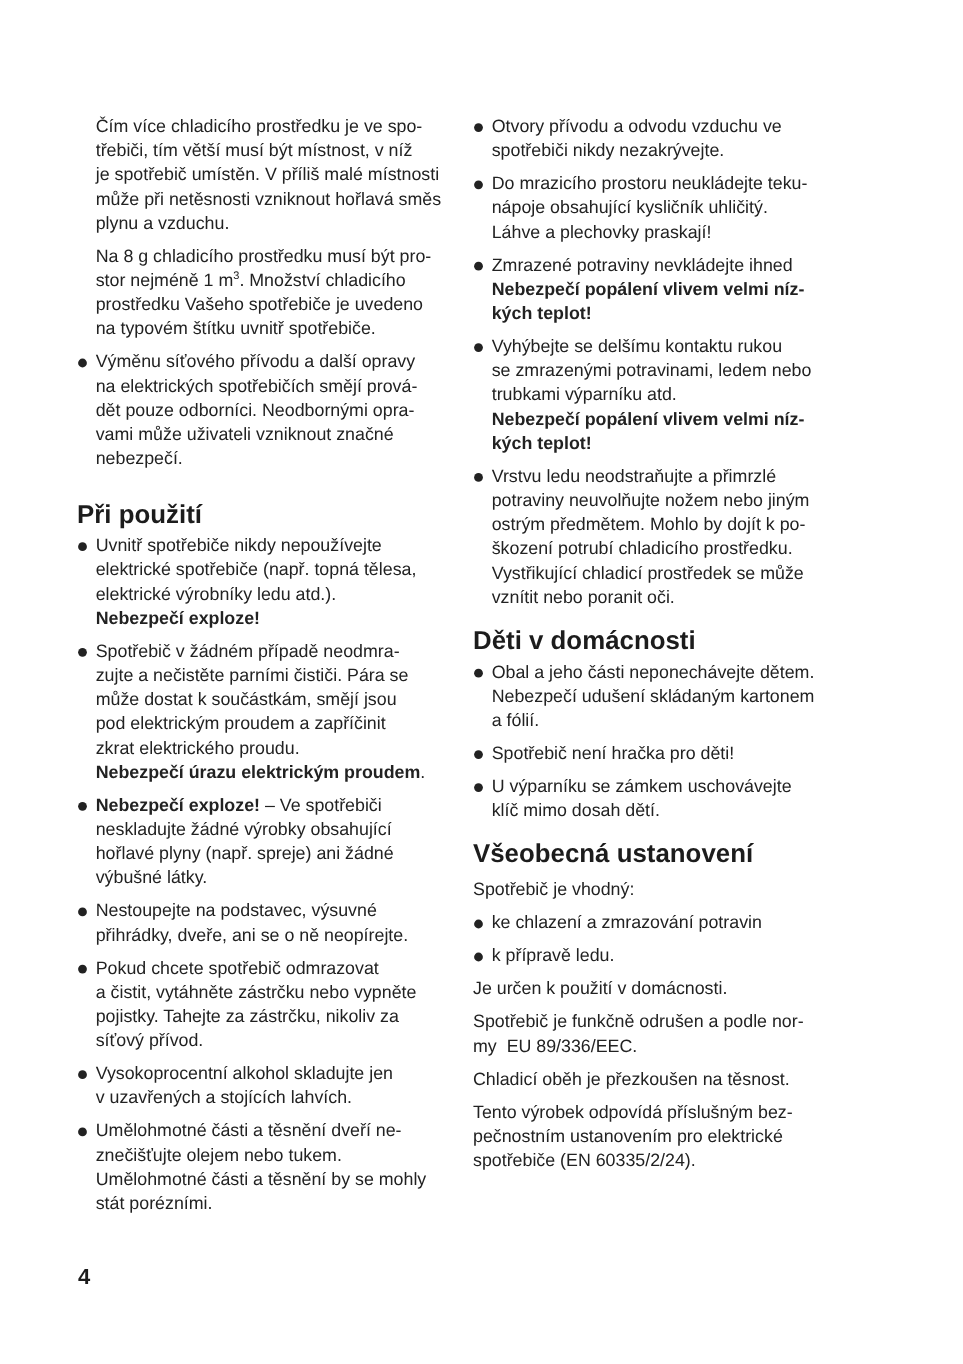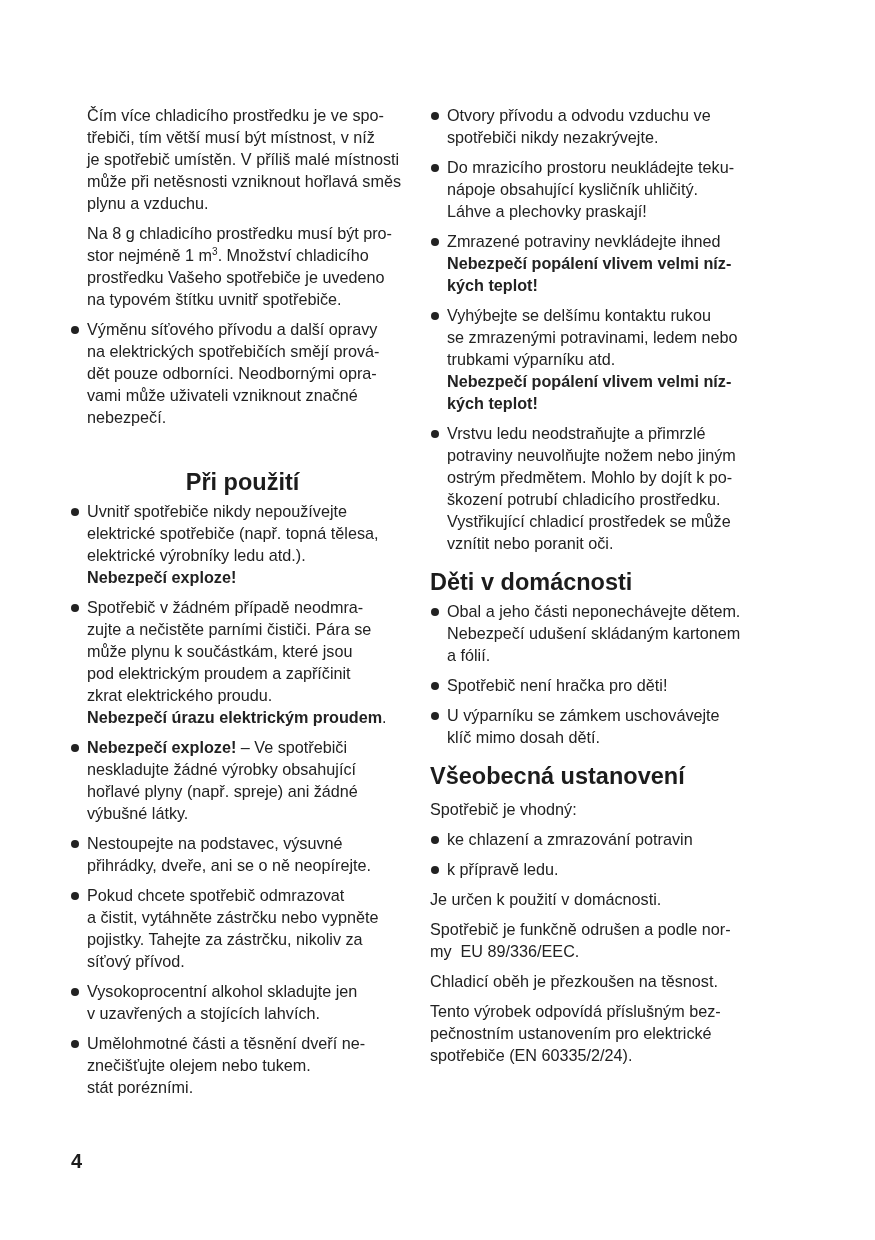--- a/index.html
+++ b/index.html
@@ -37,34 +37,34 @@
   </div>
   <div class="bullet">
     <span class="dot"></span>
     <span class="line">Výměnu síťového přívodu a další opravy</span>
     <span class="line">na elektrických spotřebičích smějí prová-</span>
     <span class="line">dět pouze odborníci. Neodbornými opra-</span>
     <span class="line">vami může uživateli vzniknout značné</span>
     <span class="line">nebezpečí.</span>
   </div>
 
-  <div class="h2" style="margin-top:40px;text-align:center;">Při použití</div>
+  <div class="h2" style="margin-top:25px;">Při použití</div>
 
   <div class="bullet">
     <span class="dot"></span>
     <span class="line">Uvnitř spotřebiče nikdy nepoužívejte</span>
     <span class="line">elektrické spotřebiče (např. topná tělesa,</span>
     <span class="line">elektrické výrobníky ledu atd.).</span>
     <b class="line">Nebezpečí exploze!</b>
   </div>
   <div class="bullet">
     <span class="dot"></span>
     <span class="line">Spotřebič v žádném případě neodmra-</span>
     <span class="line">zujte a nečistěte parními čističi. Pára se</span>
-    <span class="line">může plynu k součástkám, které jsou</span>
+    <span class="line">může dostat k součástkám, smějí jsou</span>
     <span class="line">pod elektrickým proudem a zapříčinit</span>
     <span class="line">zkrat elektrického proudu.</span>
     <span class="line"><b>Nebezpečí úrazu elektrickým proudem</b><span>.</span></span>
   </div>
   <div class="bullet">
     <span class="dot"></span>
     <span class="line"><b>Nebezpečí exploze!</b><span> – Ve spotřebiči</span></span>
     <span class="line">neskladujte žádné výrobky obsahující</span>
     <span class="line">hořlavé plyny (např. spreje) ani žádné</span>
     <span class="line">výbušné látky.</span>
@@ -83,20 +83,21 @@
   </div>
   <div class="bullet">
     <span class="dot"></span>
     <span class="line">Vysokoprocentní alkohol skladujte jen</span>
     <span class="line">v uzavřených a stojících lahvích.</span>
   </div>
   <div class="bullet">
     <span class="dot"></span>
     <span class="line">Umělohmotné části a těsnění dveří ne-</span>
     <span class="line">znečišťujte olejem nebo tukem.</span>
+    <span class="line">Umělohmotné části a těsnění by se mohly</span>
     <span class="line">stát porézními.</span>
   </div>
 </div>
 
 <div class="col col-right" style="top:104px;">
   <div class="bullet">
     <span class="dot"></span>
     <span class="line">Otvory přívodu a odvodu vzduchu ve</span>
     <span class="line">spotřebiči nikdy nezakrývejte.</span>
   </div>

